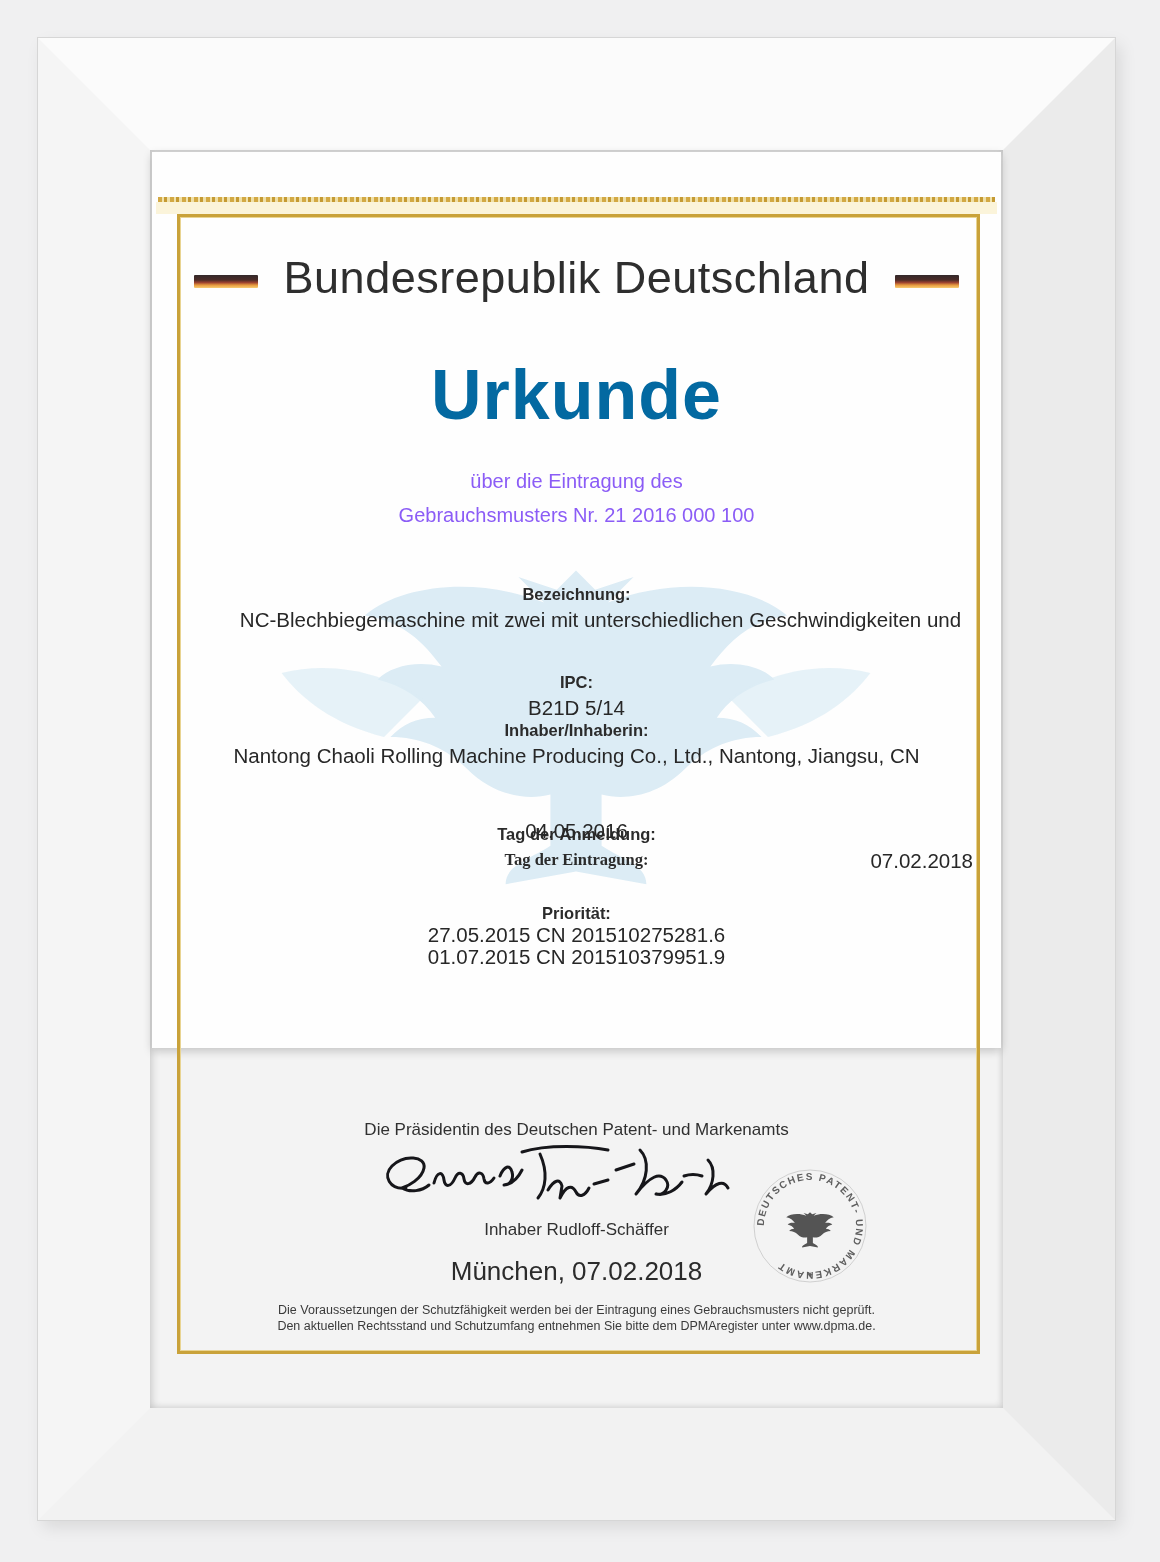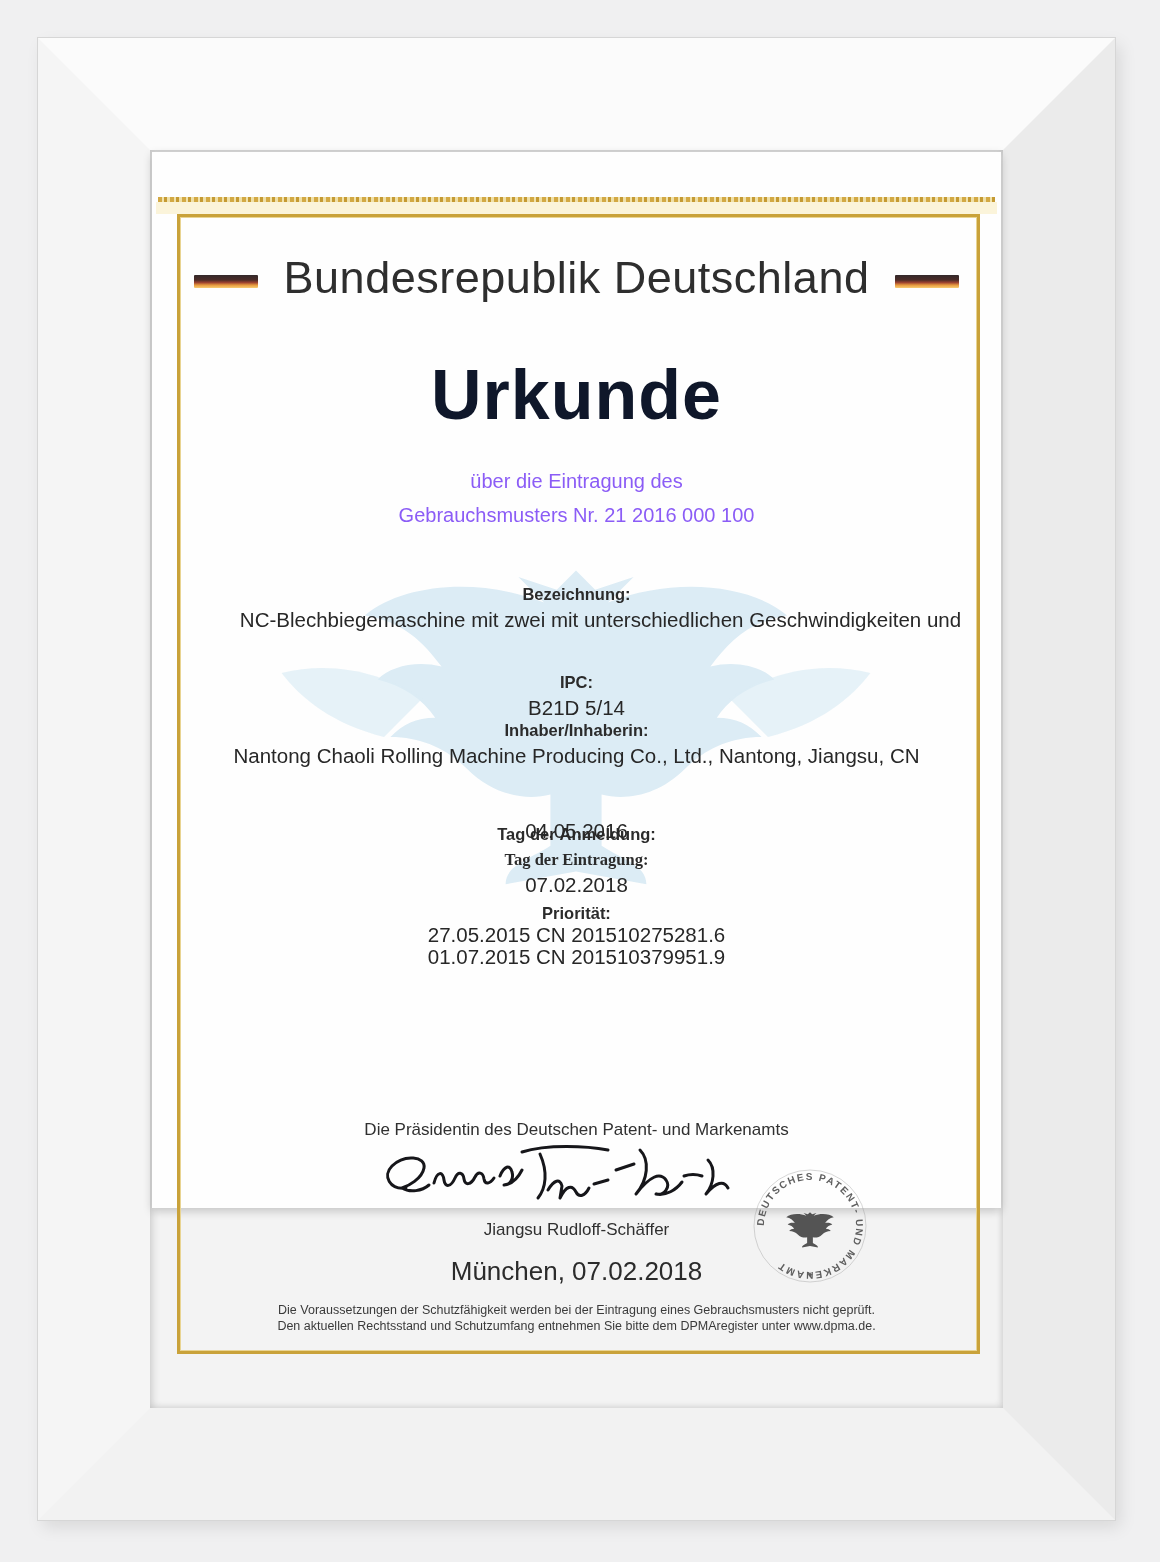--- a/index.html
+++ b/index.html
@@ -21,21 +21,21 @@
     background:#f3f3f3;
     box-shadow:0 0 0 1px #d6d6d6, 5px 7px 16px rgba(0,0,0,.10);
   }
   .frame::after{
     content:'';position:absolute;inset:0;
     box-shadow:inset 2px 3px 8px rgba(0,0,0,.16), inset -2px -2px 6px rgba(0,0,0,.08);
   }
 
   
   .paper{
-    position:absolute;left:152px;top:152px;width:849px;height:1056px;
+    position:absolute;left:152px;top:152px;width:849px;height:896px;
     background:#fefefe;
     box-shadow:0 3px 9px rgba(0,0,0,.20);
   }
   .dotted-band{
     position:absolute;left:6px;right:6px;top:45px;height:5px;
     background:repeating-linear-gradient(90deg,#d3a944 0 4px,#f1e3ac 4px 6px,#c59a33 6px 9px,#efe0a8 9px 12px);
   }
   .cream-band{
     position:absolute;left:4px;right:4px;top:50px;height:12px;
     background:#fbf4da;
@@ -53,29 +53,29 @@
   .tblock{position:absolute;left:28px;right:28px;text-align:center;z-index:2;color:#272727;}
   .header-row{
     top:100px;display:flex;align-items:center;justify-content:center;gap:26px;
     font-size:45px;color:#2e2e2e;letter-spacing:.5px;
   }
   .flag{
     display:inline-block;width:64px;height:13px;margin-top:6px;
     background:linear-gradient(180deg,#33292a 0%,#4a2b27 38%,#9c4330 58%,#e79a3e 78%,#f8cd74 100%);
     border-radius:1px;
   }
-  .main-title{top:205px;font-size:70px;line-height:76px;font-weight:bold;color:#0f172a;letter-spacing:1px;}
+  .main-title{top:205px;font-size:70px;line-height:76px;font-weight:bold;color:#0369a1;letter-spacing:1px;}
   .subtitle{top:312px;font-size:20px;line-height:34px;color:#8b5cf6;text-align:center;}
   .field-label{font-size:16.5px;line-height:20px;font-weight:bold;color:#2b2b2b;}
   .field-value{font-size:20.5px;line-height:26px;color:#272727;}
   .lbl-bez{top:432px;} .val-bez{top:455px;margin-left:48px;}
   .lbl-ipc{top:520px;} .val-ipc{top:543px;}
   .lbl-inh{top:568px;} .val-inh{top:591px;}
   .lbl-anm{top:644px;margin-top:28px;} .val-anm{top:666px;}
-  .lbl-ein{top:698px;font-family:Liberation Serif, serif;} .val-ein{top:720px;}
+  .lbl-ein{top:698px;font-family:Liberation Serif, serif;} .val-ein{top:696px;text-align:right;}
   .lbl-pri{top:751px;} .val-pri{top:772px;line-height:22px;}
   .president-line{top:968px;font-size:17px;color:#303030;}
   .signer-name{top:1068px;font-size:17px;color:#303030;}
   .place-date{top:1104px;font-size:26px;color:#2b2b2b;}
   .footnote{top:1150px;font-size:12.5px;line-height:16px;color:#3a3a3a;}
 
   .signature-svg{position:absolute;left:220px;top:986px;width:380px;height:80px;z-index:3;}
   .seal-svg{position:absolute;left:596px;top:1012px;width:124px;height:124px;z-index:3;opacity:.88;}
   .block-line{display:block;}
 </style>
@@ -160,21 +160,21 @@
       <circle cx="62" cy="62" r="56" fill="none" stroke="#9a9a9a" stroke-width="1" opacity=".45"></circle>
       <text font-size="10" font-weight="bold" letter-spacing="1.6" fill="#4a4a4a">
         <textPath href="#sealArc">DEUTSCHES PATENT- UND MARKENAMT</textPath>
       </text>
       <text x="62" y="114" text-anchor="middle" font-size="9" fill="#4a4a4a">✦</text>
       <g transform="translate(62,64) scale(0.72)" fill="#3f3f3f">
         <path d="M0 -22 l3 3 l6 -2 l-4 4 c10 -4 22 -3 28 2 c-6 1 -9 4 -12 8 c4 -1 8 0 10 2 c-4 1 -7 3 -9 6 c3 0 5 1 7 3 c-5 0 -9 2 -12 5 c-4 4 -9 5 -13 4 l0 8 c3 2 7 3 7 6 l-11 -2 l-11 2 c0 -3 4 -4 7 -6 l0 -8 c-4 1 -9 0 -13 -4 c-3 -3 -7 -5 -12 -5 c2 -2 4 -3 7 -3 c-2 -3 -5 -5 -9 -6 c2 -2 6 -3 10 -2 c-3 -4 -6 -7 -12 -8 c6 -5 18 -6 28 -2 l-4 -4 l6 2 z"></path>
       </g>
     </svg>
 
-    <div class="tblock signer-name">Jiangsu Rudloff-Schäffer</div>
+    <div class="tblock signer-name">Inhaber Rudloff-Schäffer</div>
     <div class="tblock place-date">München, 07.02.2018</div>
 
     <div class="tblock footnote">
       <span class="block-line">Die Voraussetzungen der Schutzfähigkeit werden bei der Eintragung eines Gebrauchsmusters nicht geprüft.</span>
       <span class="block-line">Den aktuellen Rechtsstand und Schutzumfang entnehmen Sie bitte dem DPMAregister unter www.dpma.de.</span>
     </div>
 
   </div>
 </div>
 

